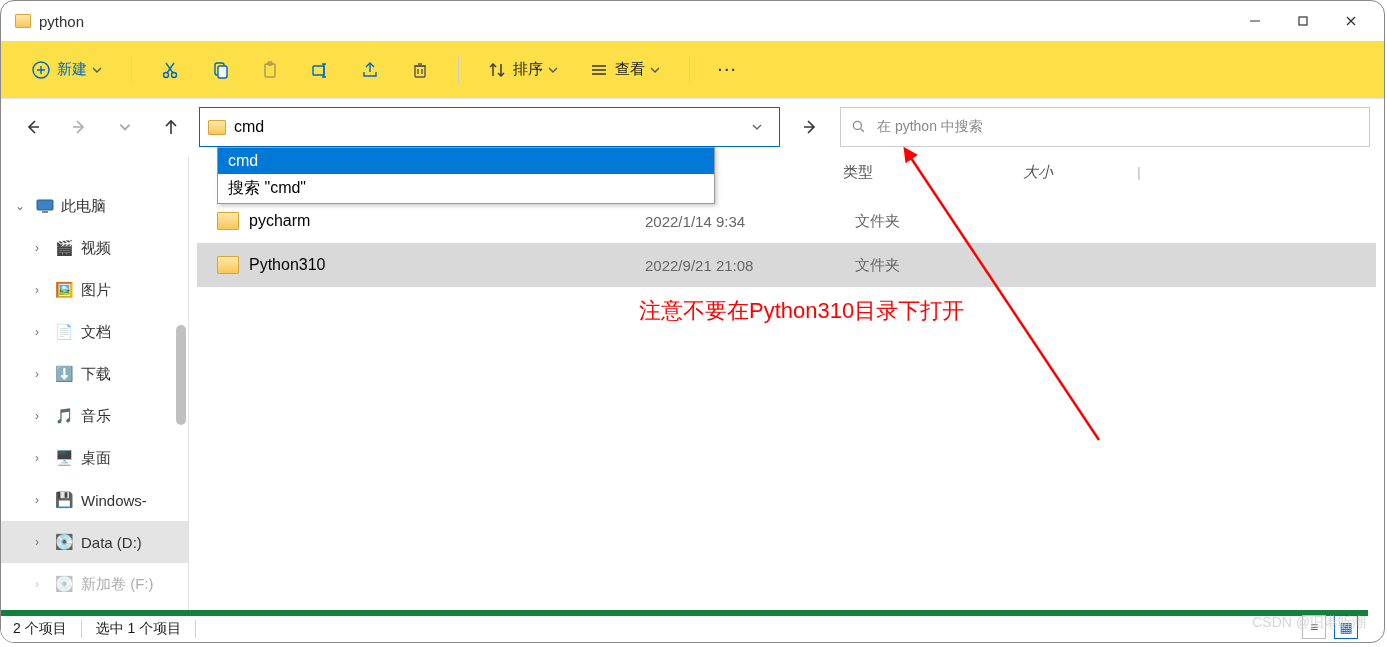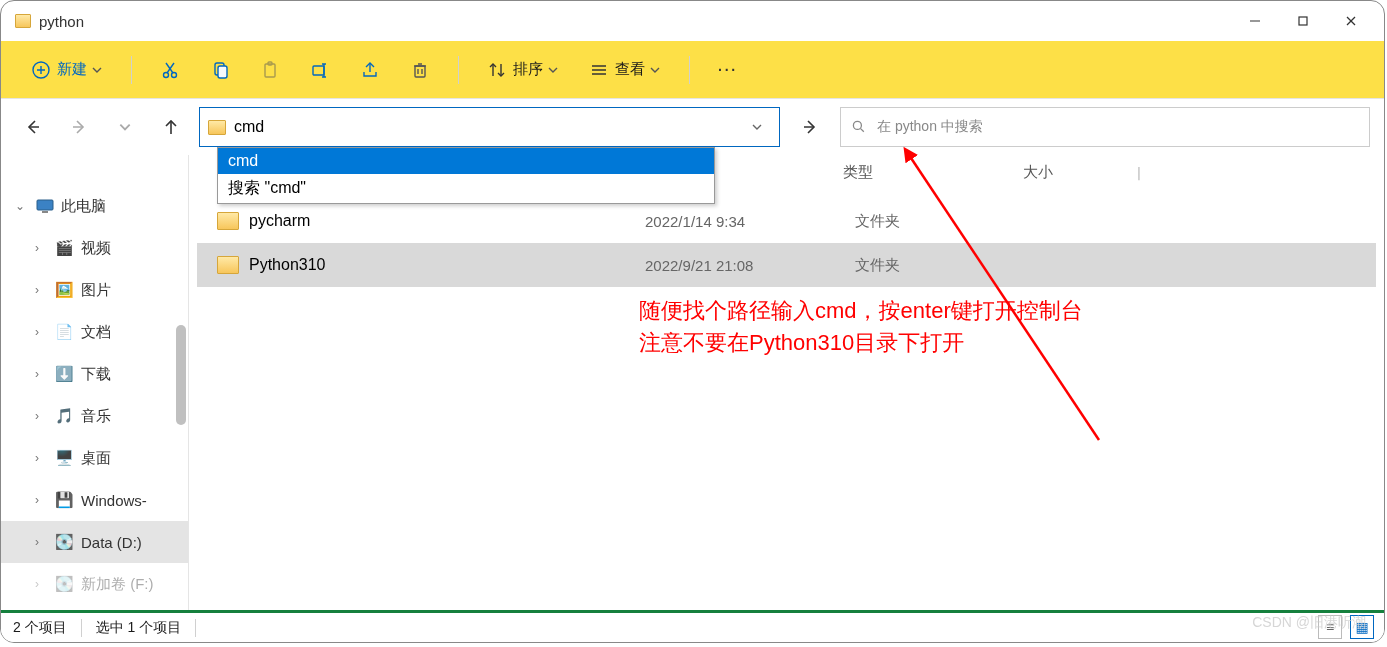--- a/index.html
+++ b/index.html
@@ -38,30 +38,30 @@
 .tree-item.child { padding-left: 34px; }
 .tree-item.sel { background: #e4e4e4; }
 .tree-item .exp { width: 14px; color: #777; font-size: 12px; }
 .tree-item .ico { width: 20px; height: 18px; display: flex; align-items: center; justify-content: center; }
 .scrollthumb { position: absolute; right: 2px; top: 170px; width: 10px; height: 100px; background: #c0c0c0; border-radius: 5px; }
 .filepane { flex: 1; position: relative; padding: 8px 0; }
 .headers { display: flex; padding: 0 16px 0 44px; height: 36px; align-items: flex-start; color: #555; font-size: 15px; }
 .col-name { flex: 0 0 400px; }
 .col-date { flex: 0 0 210px; }
 .col-type { flex: 0 0 180px; }
-.col-size { flex: 0 0 120px; display: flex; align-items: center; justify-content: space-between; }
+.col-size { flex: 0 0 120px; display: flex; align-items: center; justify-content: space-between; font-style: italic; }
 .frow { display: flex; align-items: center; height: 44px; padding: 0 16px; margin: 0 8px; }
 .frow.sel { background: #d9d9d9; }
 .frow .fico { width: 22px; height: 18px; background: linear-gradient(#ffe9a6,#f7c65b); border: 1px solid #d6a63a; border-radius: 1px; margin-right: 10px; margin-left: 4px; }
 .frow .fname { flex: 0 0 396px; font-size: 16px; }
 .frow .fdate { flex: 0 0 210px; color: #666; font-size: 15px; }
 .frow .ftype { flex: 0 0 180px; color: #666; font-size: 15px; }
 .annot { position: absolute; left: 450px; top: 140px; color: #ff0000; font-size: 22px; line-height: 32px; pointer-events: none; }
 .arrow-svg { position: absolute; left: 200px; top: -150px; pointer-events: none; }
-.statusbar { position: absolute; bottom: 0; left: 0; right: 0; height: 32px; border-top: 3px solid #15803d; display: flex; align-items: center; padding: 0 12px; font-size: 14px; color: #1a1a1a; gap: 14px; background: #fff; }
+.statusbar { position: absolute; bottom: 0; left: 0; right: 16px; height: 32px; border-top: 6px solid #15803d; display: flex; align-items: center; padding: 0 12px; font-size: 14px; color: #1a1a1a; gap: 14px; background: #fff; }
 .statusbar .stsep { width: 1px; height: 18px; background: #d0d0d0; }
 .view-icons { position: absolute; right: 10px; bottom: 3px; display: flex; gap: 8px; }
 .view-icons .vic { width: 24px; height: 24px; border: 1px solid #bbb; display: flex; align-items: center; justify-content: center; color: #666; }
 .view-icons .vic.active { border-color: #0067c0; color: #0067c0; }
 .watermark { position: absolute; right: 18px; bottom: 10px; color: #ccc; font-size: 14px; opacity: .8; }
 </style>
 </head>
 <body>
 
 <div class="window">
@@ -319,21 +319,20 @@
 
       <div class="annot">
         <svg class="arrow-svg" width="340" height="310">
           <defs>
               <marker id="ah" markerWidth="10" markerHeight="10" refX="2" refY="3" orient="auto">
                 <path d="M0,0 L6,3 L0,6 Z" fill="#ff0000"></path>
               </marker>
             </defs>
           <line x1="260" y1="295" x2="70" y2="10" stroke="#ff0000" stroke-width="2.5" marker-end="url(#ah)"></line>
         </svg>
-        <div>随便找个路径输入cmd，按enter键打开控制台</div>
         <div>注意不要在Python310目录下打开</div>
       </div>
     </div>
   </div>
 
   <div class="statusbar">
     <span>2 个项目</span>
     <div class="stsep"></div>
     <span>选中 1 个项目</span>
     <div class="stsep"></div>

